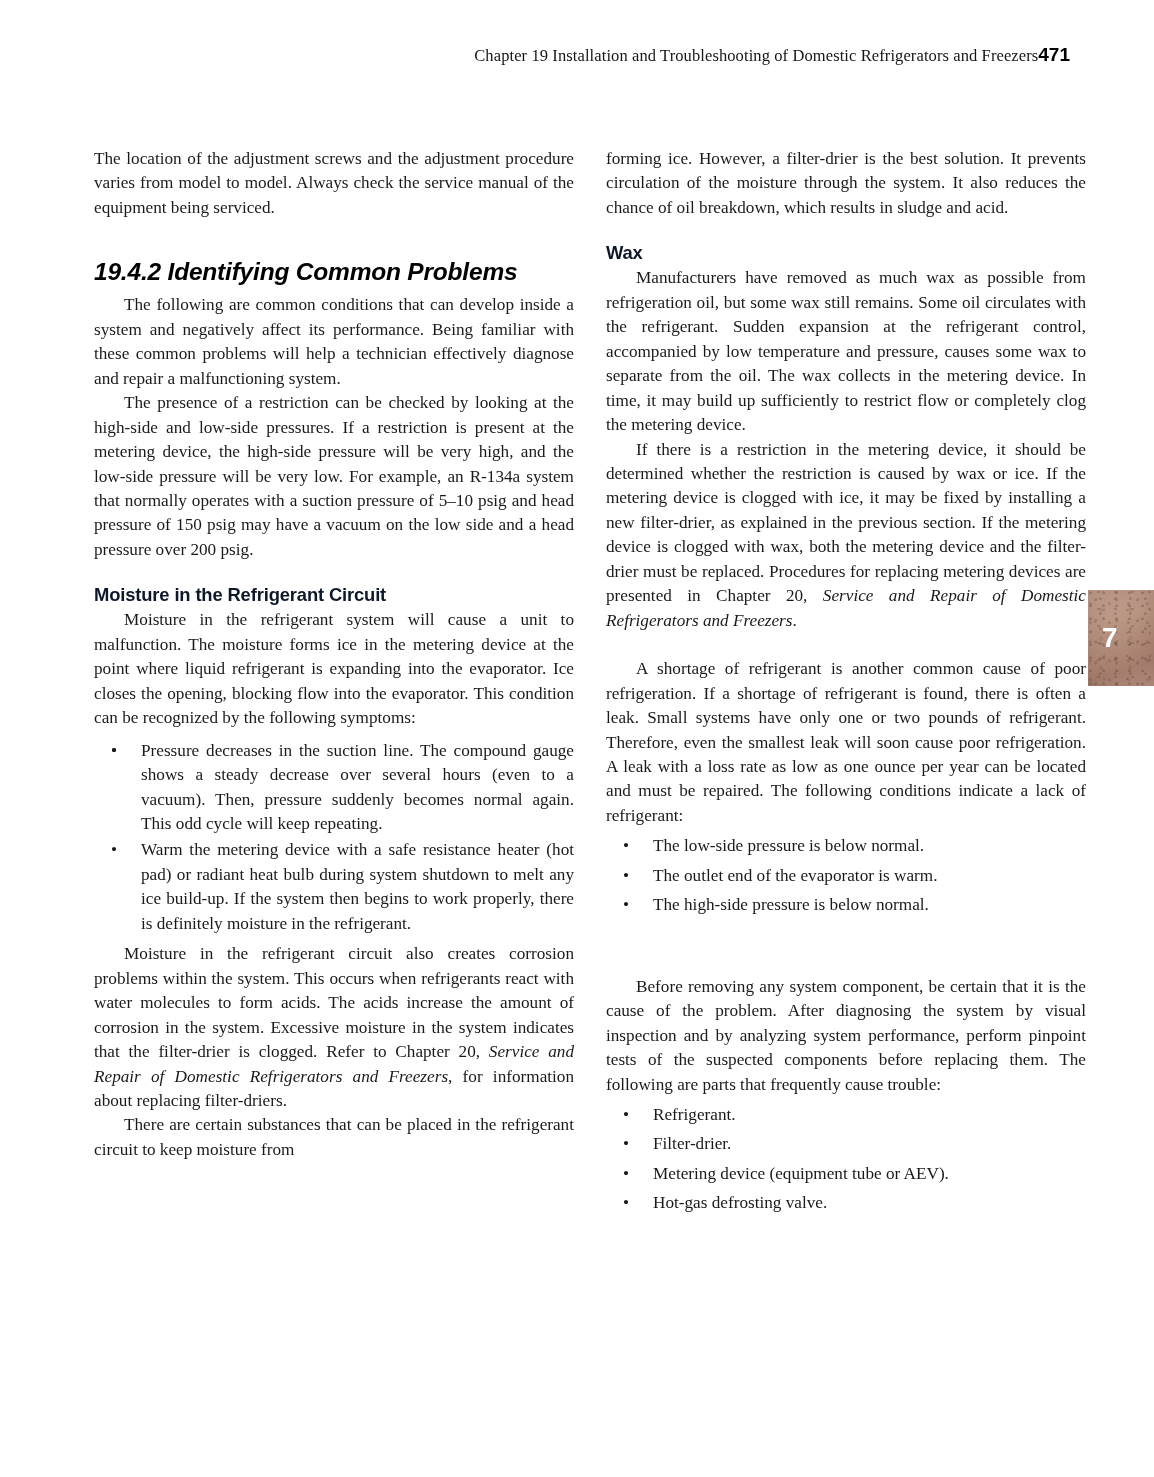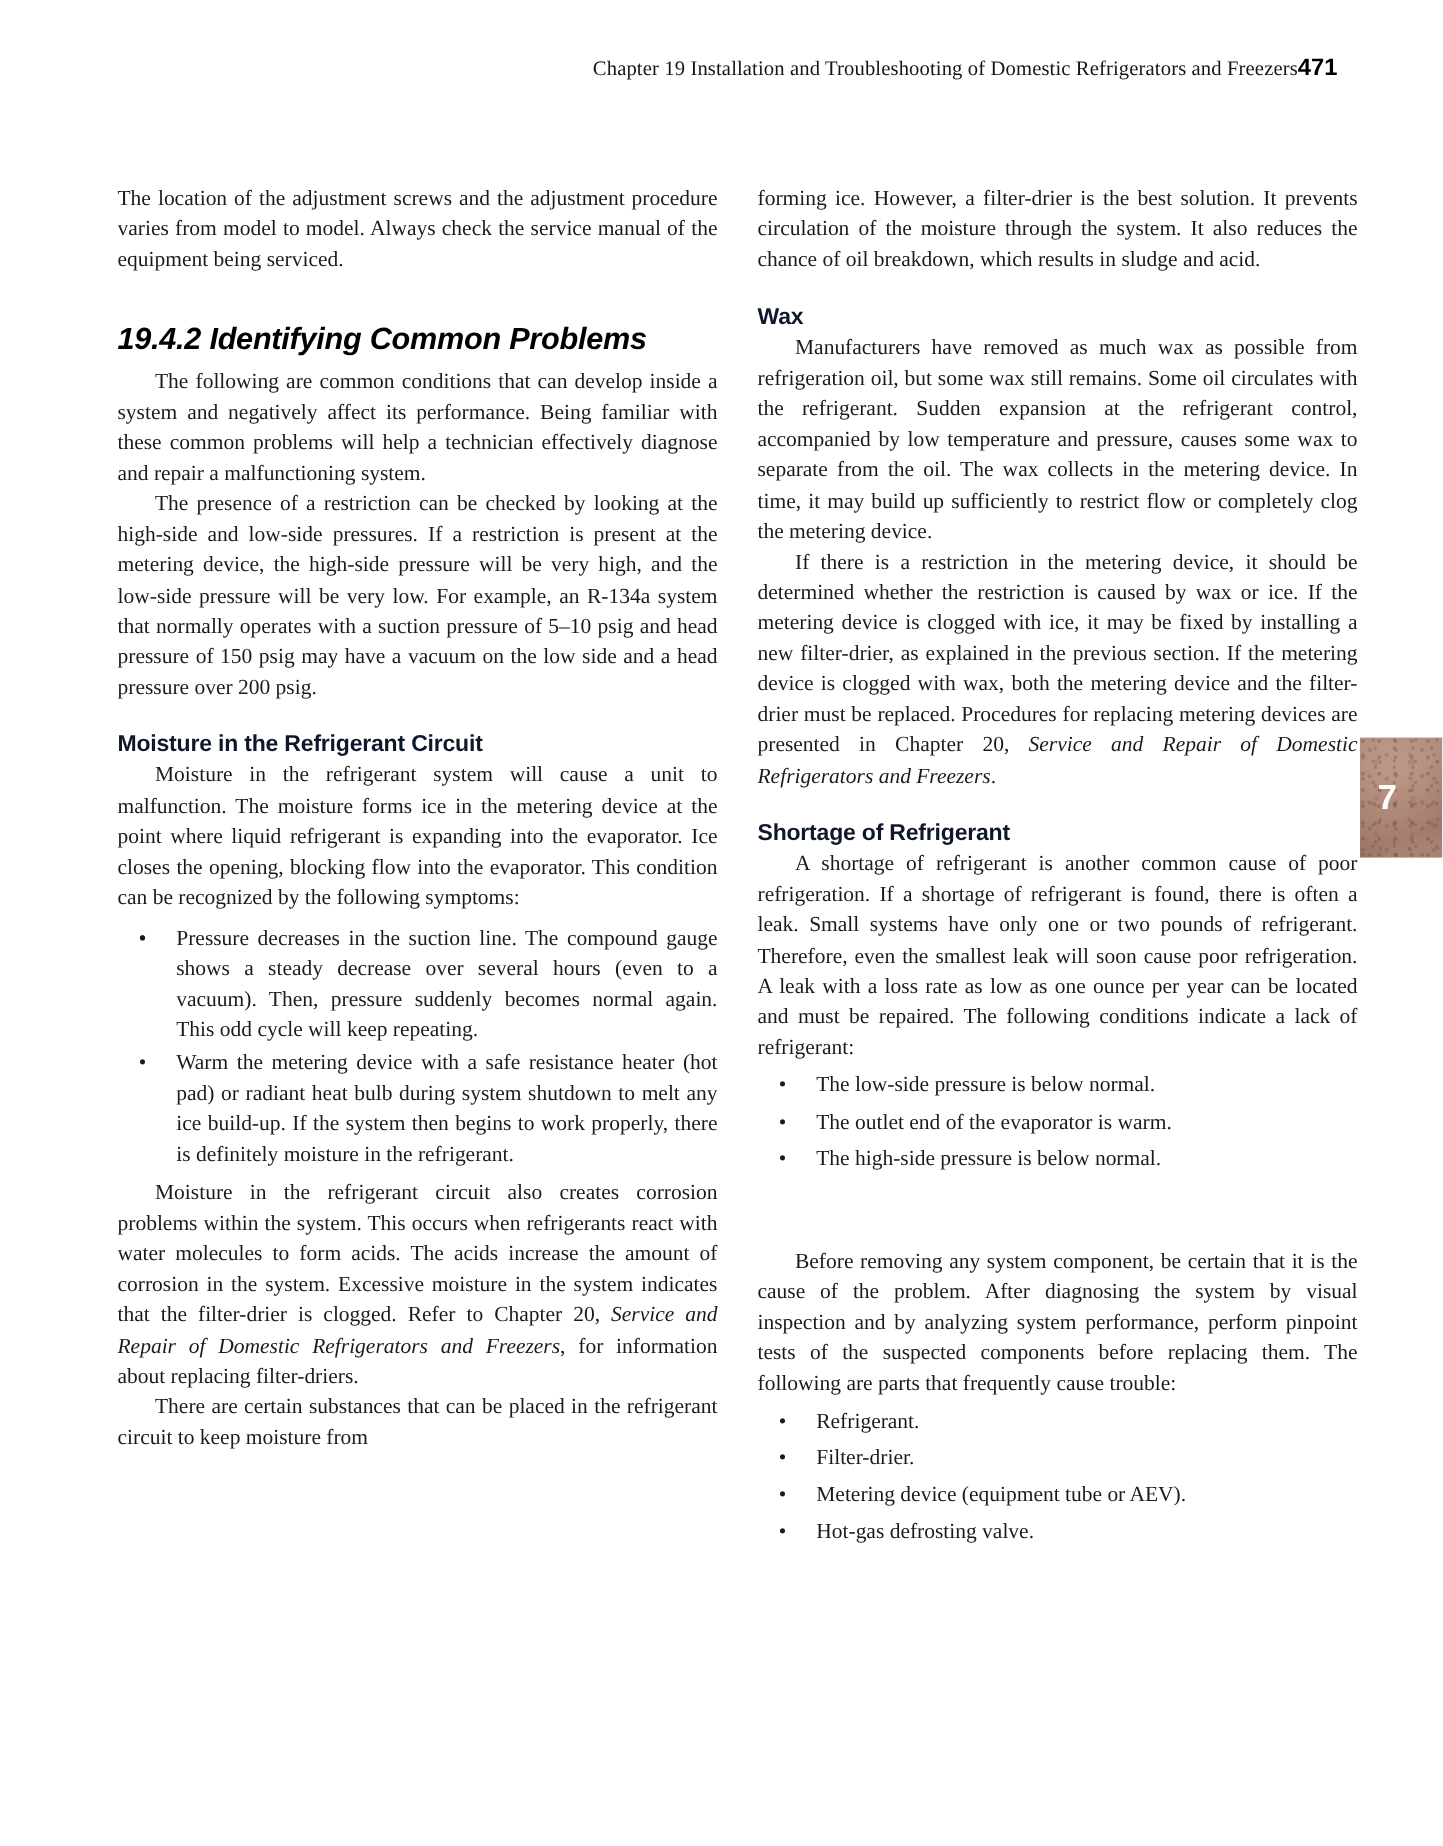--- a/index.html
+++ b/index.html
@@ -213,21 +213,20 @@
 
       <div class="sp-sub-before"></div>
       <h3 class="sub-head">Wax</h3>
       <div class="sp-sub-after"></div>
 
       <p class="indent">Manufacturers have removed as much wax as possible from refrigeration oil, but some wax still remains. Some oil circulates with the refrigerant. Sudden expansion at the refrigerant control, accompanied by low temperature and pressure, causes some wax to separate from the oil. The wax collects in the metering device. In time, it may build up sufficiently to restrict flow or completely clog the metering device.</p>
 
       <p class="indent"><span>If there is a restriction in the metering device, it should be determined whether the restriction is caused by wax or ice. If the metering device is clogged with ice, it may be fixed by installing a new filter-drier, as explained in the previous section. If the metering device is clogged with wax, both the metering device and the filter-drier must be replaced. Procedures for replacing metering devices are presented in Chapter 20, </span><span class="italic">Service and Repair of Domestic Refrigerators and Freezers</span><span>.</span></p>
 
       <div class="sp-sub-before"></div>
-      <h3 class="sub-head">Shortage of Refrigerant</h3>
       <div class="sp-sub-after"></div>
 
       <p class="indent">A shortage of refrigerant is another common cause of poor refrigeration. If a shortage of refrigerant is found, there is often a leak. Small systems have only one or two pounds of refrigerant. Therefore, even the smallest leak will soon cause poor refrigeration. A leak with a loss rate as low as one ounce per year can be located and must be repaired. The following conditions indicate a lack of refrigerant:</p>
 
       <div class="sp-list-before"></div>
       <ul class="bullets tight">
         <li>
           <span class="dot">•</span>
           <span>The low-side pressure is below normal.</span>
         </li>

